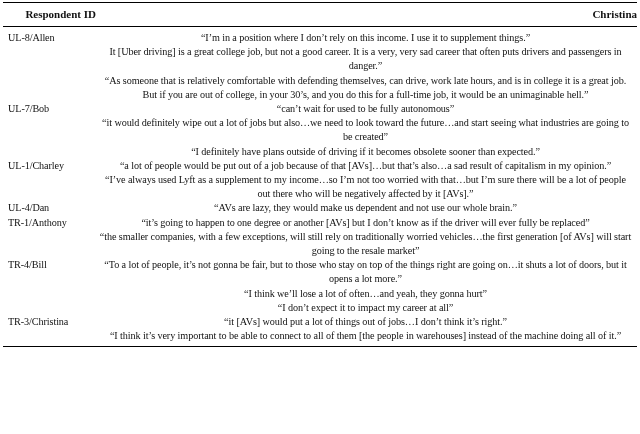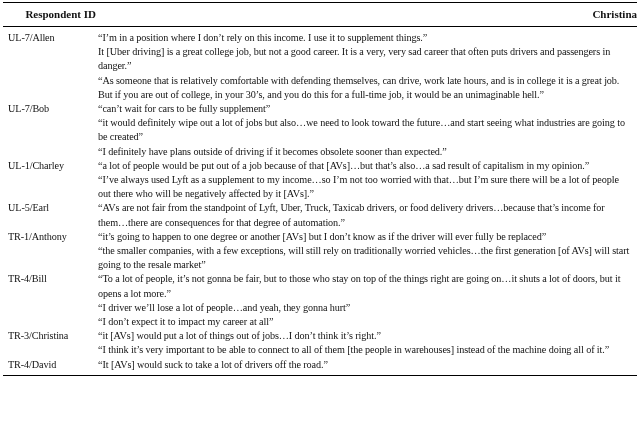--- a/index.html
+++ b/index.html
@@ -39,95 +39,89 @@
     letter-spacing: -0.1px;
     vertical-align: top;
     padding: 0;
   }
   tbody tr:first-child td { padding-top: 4px; }
   tbody tr:last-child td { padding-bottom: 3px; }
   td.rid {
     padding-left: 5px;
     white-space: nowrap;
   }
-  td.cmts { padding-left: 2px; padding-right: 4px; }
+  td.cmts { padding-left: 2px; padding-right: 4px; text-align: center; }
   td.cmts p { margin: 0; }
 </style>
 </head>
 <body>
 
 <table class="paper-table">
   <thead>
     <tr>
       <th class="h-id">Respondent ID</th>
       <th class="h-comments">Christina</th>
     </tr>
   </thead>
   <tbody>
 
     <tr>
-      <td class="rid">UL-7/Allen</td>
+      <td class="rid">UL-8/Allen</td>
       <td class="cmts">
         <p>“I’m in a position where I don’t rely on this income. I use it to supplement things.”</p>
         <p>It [Uber driving] is a great college job, but not a good career. It is a very, very sad career that often puts drivers and passengers in danger.”</p>
         <p>“As someone that is relatively comfortable with defending themselves, can drive, work late hours, and is in college it is a great job. But if you are out of college, in your 30’s, and you do this for a full-time job, it would be an unimaginable hell.”</p>
       </td>
     </tr>
 
     <tr>
       <td class="rid">UL-7/Bob</td>
       <td class="cmts">
-        <p>“can’t wait for cars to be fully supplement”</p>
+        <p>“can’t wait for used to be fully autonomous”</p>
         <p>“it would definitely wipe out a lot of jobs but also…we need to look toward the future…and start seeing what industries are going to be created”</p>
         <p>“I definitely have plans outside of driving if it becomes obsolete sooner than expected.”</p>
       </td>
     </tr>
 
     <tr>
       <td class="rid">UL-1/Charley</td>
       <td class="cmts">
         <p>“a lot of people would be put out of a job because of that [AVs]…but that’s also…a sad result of capitalism in my opinion.”</p>
         <p>“I’ve always used Lyft as a supplement to my income…so I’m not too worried with that…but I’m sure there will be a lot of people out there who will be negatively affected by it [AVs].”</p>
       </td>
     </tr>
 
-
     <tr>
-      <td class="rid">UL-5/Earl</td>
+      <td class="rid">UL-4/Dan</td>
       <td class="cmts">
-        <p>“AVs are not fair from the standpoint of Lyft, Uber, Truck, Taxicab drivers, or food delivery drivers…because that’s income for them…there are consequences for that degree of automation.”</p>
+        <p>“AVs are lazy, they would make us dependent and not use our whole brain.”</p>
       </td>
     </tr>
+
 
     <tr>
       <td class="rid">TR-1/Anthony</td>
       <td class="cmts">
         <p>“it’s going to happen to one degree or another [AVs] but I don’t know as if the driver will ever fully be replaced”</p>
         <p>“the smaller companies, with a few exceptions, will still rely on traditionally worried vehicles…the first generation [of AVs] will start going to the resale market”</p>
       </td>
     </tr>
 
     <tr>
       <td class="rid">TR-4/Bill</td>
       <td class="cmts">
         <p>“To a lot of people, it’s not gonna be fair, but to those who stay on top of the things right are going on…it shuts a lot of doors, but it opens a lot more.”</p>
-        <p>“I driver we’ll lose a lot of people…and yeah, they gonna hurt”</p>
+        <p>“I think we’ll lose a lot of often…and yeah, they gonna hurt”</p>
         <p>“I don’t expect it to impact my career at all”</p>
       </td>
     </tr>
 
     <tr>
       <td class="rid">TR-3/Christina</td>
       <td class="cmts">
         <p>“it [AVs] would put a lot of things out of jobs…I don’t think it’s right.”</p>
         <p>“I think it’s very important to be able to connect to all of them [the people in warehouses] instead of the machine doing all of it.”</p>
       </td>
     </tr>
 
-    <tr>
-      <td class="rid">TR-4/David</td>
-      <td class="cmts">
-        <p>“It [AVs] would suck to take a lot of drivers off the road.”</p>
-      </td>
-    </tr>
 
   </tbody>
 </table>
 
 </body></html>

